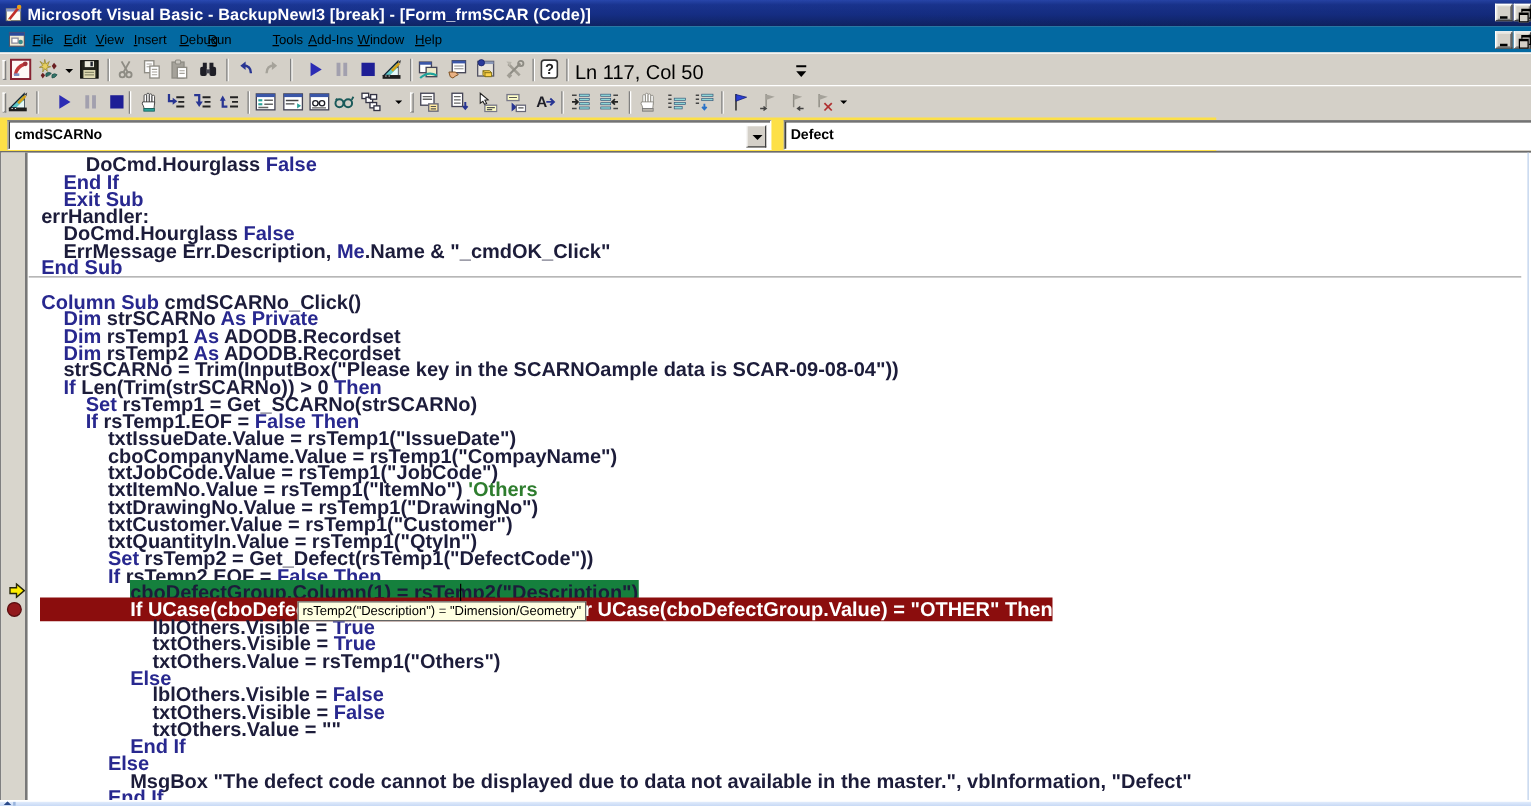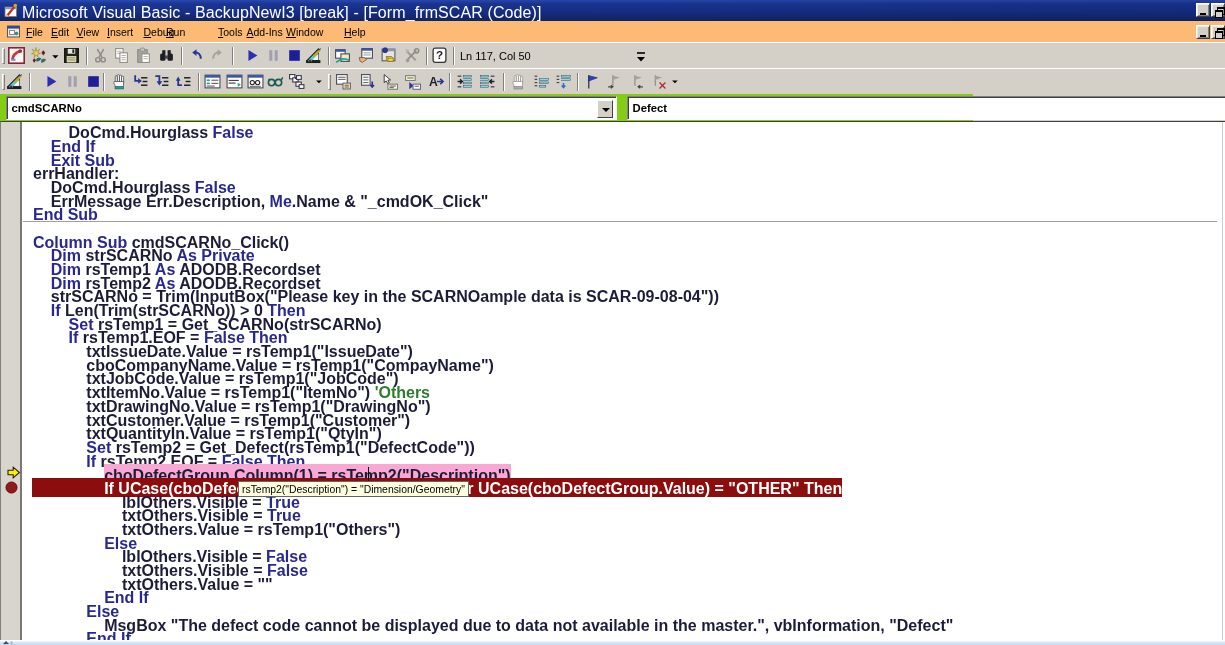--- a/index.html
+++ b/index.html
@@ -1,46 +1,46 @@
 <!DOCTYPE html>
 <html><head><meta charset="utf-8"><style>
 *{margin:0;padding:0;box-sizing:border-box;-webkit-font-smoothing:antialiased}
 html,body{width:1225px;height:645px;overflow:hidden;background:#d4d0c8;font-family:"Liberation Sans",sans-serif}
 #page{position:absolute;left:0;top:0;width:1225px;height:645px;opacity:0.999}
 .abs{position:absolute}
 
 #title{left:0;top:0;width:1225px;height:21px;background:linear-gradient(to right,rgba(0,0,20,0) 0%,rgba(0,0,20,0.13) 100%),linear-gradient(to bottom,#2a4ab4 0%,#1b3796 18%,#16308a 55%,#102566 100%);}
-#title .txt{position:absolute;left:22px;top:4px;color:#fff;font-weight:normal;font-size:16px;letter-spacing:.1px}
+#title .txt{position:absolute;left:22px;top:4px;color:#fff;font-weight:bold;font-size:13px;letter-spacing:.1px}
 .winbtn{position:absolute;width:14px;height:14px;background:#d4d0c8;border:1px solid;border-color:#ffffff #404040 #404040 #ffffff;box-shadow:inset 1px 1px 0 #ecebe5, inset -1px -1px 0 #808080}
 .wmin:after{content:"";position:absolute;left:2.5px;top:9px;width:6px;height:2px;background:#000}
 .wrest:before{content:"";position:absolute;left:4.5px;top:2.5px;width:6px;height:5px;border:1px solid #000;border-top-width:2px}
 .wrest:after{content:"";position:absolute;left:2.5px;top:5.5px;width:6px;height:5px;border:1px solid #000;border-top-width:2px;background:#d4d0c8}
 
-#menu{left:0;top:21px;width:1225px;height:21px;background:#fdba74}
+#menu{left:0;top:21px;width:1225px;height:21px;background:#0369a1}
 #menu .mi{position:absolute;top:5px;font-size:10.5px;color:#000;letter-spacing:0px}
 #menu .mi u{text-decoration:underline}
 
 .tbar{left:0;width:1225px;height:26px;background:#d4d0c8}
 #tb1{top:42px;border-top:1px solid #ffffff}
 #tb2{top:68px;border-top:1px solid #ffffff}
 .grip{position:absolute;top:5px;width:3px;height:16px;border:1px solid;border-color:#ffffff #808080 #808080 #ffffff;background:#d4d0c8}
 .tsep{position:absolute;top:4px;width:2px;height:18px;border-left:1px solid #808080;border-right:1px solid #ffffff}
 
-#crow{left:0;top:94px;width:973px;height:27px;background:#84cc16}
+#crow{left:0;top:94px;width:973px;height:27px;background:#fde047}
 .combo{position:absolute;top:2px;height:24px;background:#fff;border:1px solid;border-color:#808080 #fff #fff #808080;box-shadow:inset 1px 1px 0 #404040}
 .combo .ct{position:absolute;left:4.5px;top:5px;font-size:11.3px;font-weight:bold;color:#000}
 .cbtn{position:absolute;top:3px;right:3px;width:16px;height:18px;background:#d4d0c8;border:1px solid;border-color:#ffffff #404040 #404040 #ffffff}
 .cbtn:after{content:"";position:absolute;left:4px;top:7px;border:4px solid transparent;border-top:4px solid #000}
 
 #codewin{left:0;top:121px;width:1225px;height:519px;background:#fff;border-top:1px solid #404040;border-left:1px solid #808080}
 #gutter{position:absolute;left:0;top:0;width:21px;height:519px;background:#d8d5cc;border-right:2px solid #787878}
 #code{position:absolute;left:32px;top:4.4px;font-family:Liberation Sans, sans-serif;font-size:16px;line-height:13.675px;color:#1c1c3a;white-space:pre;font-weight:bold;-webkit-font-smoothing:antialiased}
 #code .k{color:#28288f}
 #code .c{color:#2e7d2e}
-#code .yl{background:#f9a8d4;padding:2.6px 0 0.3px}
+#code .yl{background:#15803d;padding:2.6px 0 0.3px}
 #code .bp{background:#8b0d0d;color:#fff;font-weight:bold;padding:2px 0 0.2px 1.5px;margin-left:-1.5px}
 #psep{position:absolute;left:22px;top:99px;width:1194px;height:1px;background:#a0a0a0}
 #cursor{position:absolute;left:367px;top:345px;width:1px;height:14px;background:#000}
 #tooltip{position:absolute;left:237px;top:359px;width:231px;height:16px;background:#ffffe1;border:1px solid #646464;font-size:10.4px;color:#000;padding:1.8px 0 0 3px;white-space:nowrap}
 #bstrip{left:0;top:640px;width:1225px;height:5px;background:linear-gradient(to bottom,#ffffff 0%,#ffffff 20%,#dde9fb 40%,#c6d8f5 100%)}
 </style></head>
 <body>
 <div id="page">
   <div id="title" class="abs">
     <svg class="abs" style="left:4px;top:3px" width="15" height="15" viewBox="0 0 15 15">
@@ -63,21 +63,21 @@
       </svg>
     <span class="mi" style="left:26px"><u>F</u>ile</span>
     <span class="mi" style="left:51px"><u>E</u>dit</span>
     <span class="mi" style="left:76.5px"><u>V</u>iew</span>
     <span class="mi" style="left:107px"><u>I</u>nsert</span>
     <span class="mi" style="left:143.5px"><u>D</u>ebug</span>
     <span class="mi" style="left:166px"><u>R</u>un</span>
     <span class="mi" style="left:218px"><u>T</u>ools</span>
     <span class="mi" style="left:246.5px"><u>A</u>dd-Ins</span>
     <span class="mi" style="left:286px"><u>W</u>indow</span>
-    <span class="mi" style="left:344px"><u>H</u>elp</span>
+    <span class="mi" style="left:332px"><u>H</u>elp</span>
     <div class="winbtn wmin" style="left:1196px;top:3.5px"></div>
     <div class="winbtn wrest" style="left:1211px;top:3.5px"></div>
   </div>
   <div id="tb1" class="tbar abs">
 <div class="grip" style="left:2px"></div>
 <svg class="abs" style="left:8px;top:4px" width="17" height="17" viewBox="0 0 16 16">
         <rect x="0.5" y="0.5" width="15" height="15" fill="#fdf8f5" stroke="#872332" stroke-width="2"></rect>
         <path d="M4,12 Q5,6 11,4" stroke="#c23a3a" stroke-width="2.6" fill="none"></path>
         <circle cx="11.5" cy="3.8" r="1.8" fill="#a03038"></circle>
         <rect x="3" y="11" width="4" height="2" fill="#8090c0"></rect>
@@ -188,21 +188,21 @@
         <line x1="12.5" y1="3.5" x2="4" y2="12" stroke="#8e8c84" stroke-width="1.6"></line>
         <circle cx="12.8" cy="3.6" r="2" fill="none" stroke="#8e8c84" stroke-width="1.4"></circle>
         <rect x="2.8" y="11.2" width="3" height="3" fill="#a09d94" transform="rotate(45 4.3 12.7)"></rect>
       </svg>
 <div class="tsep" style="left:426px"></div>
 <svg class="abs" style="left:431px;top:4px" width="17" height="17" viewBox="0 0 16 16">
         <rect x="2" y="1" width="12" height="13.5" rx="2" fill="#fff" stroke="#333" stroke-width="1.2"></rect>
         <text x="8" y="11.5" font-size="11" font-weight="bold" text-anchor="middle" fill="#222" font-family="Liberation Sans">?</text>
       </svg>
 <div class="tsep" style="left:453px"></div>
-<div class="abs" style="left:460px;top:7px;font-size:11px;color:#000">Ln 117, Col 50</div>
+<div class="abs" style="left:460px;top:7px;font-size:16px;color:#000">Ln 117, Col 50</div>
 <svg class="abs" style="left:636px;top:9px" width="10" height="12" viewBox="0 0 10 12">
         <line x1="1" y1="1" x2="9" y2="1" stroke="#000" stroke-width="1.6"></line>
         <path d="M1,5 L9,5 L5,9.5 Z" fill="#000"></path>
       </svg>
 </div>
   <div id="tb2" class="tbar abs">
 <div class="grip" style="left:2px"></div>
 <svg class="abs" style="left:6px;top:4px" width="17" height="17" viewBox="0 0 16 16">
         <path d="M2,12.5 L12.5,2 L12.5,12.5 Z" fill="#5fc8c8" stroke="#123" stroke-width="1"></path>
         <path d="M6.5,12.5 L12.5,6.5 L12.5,12.5 Z" fill="#e8f8f8"></path>

